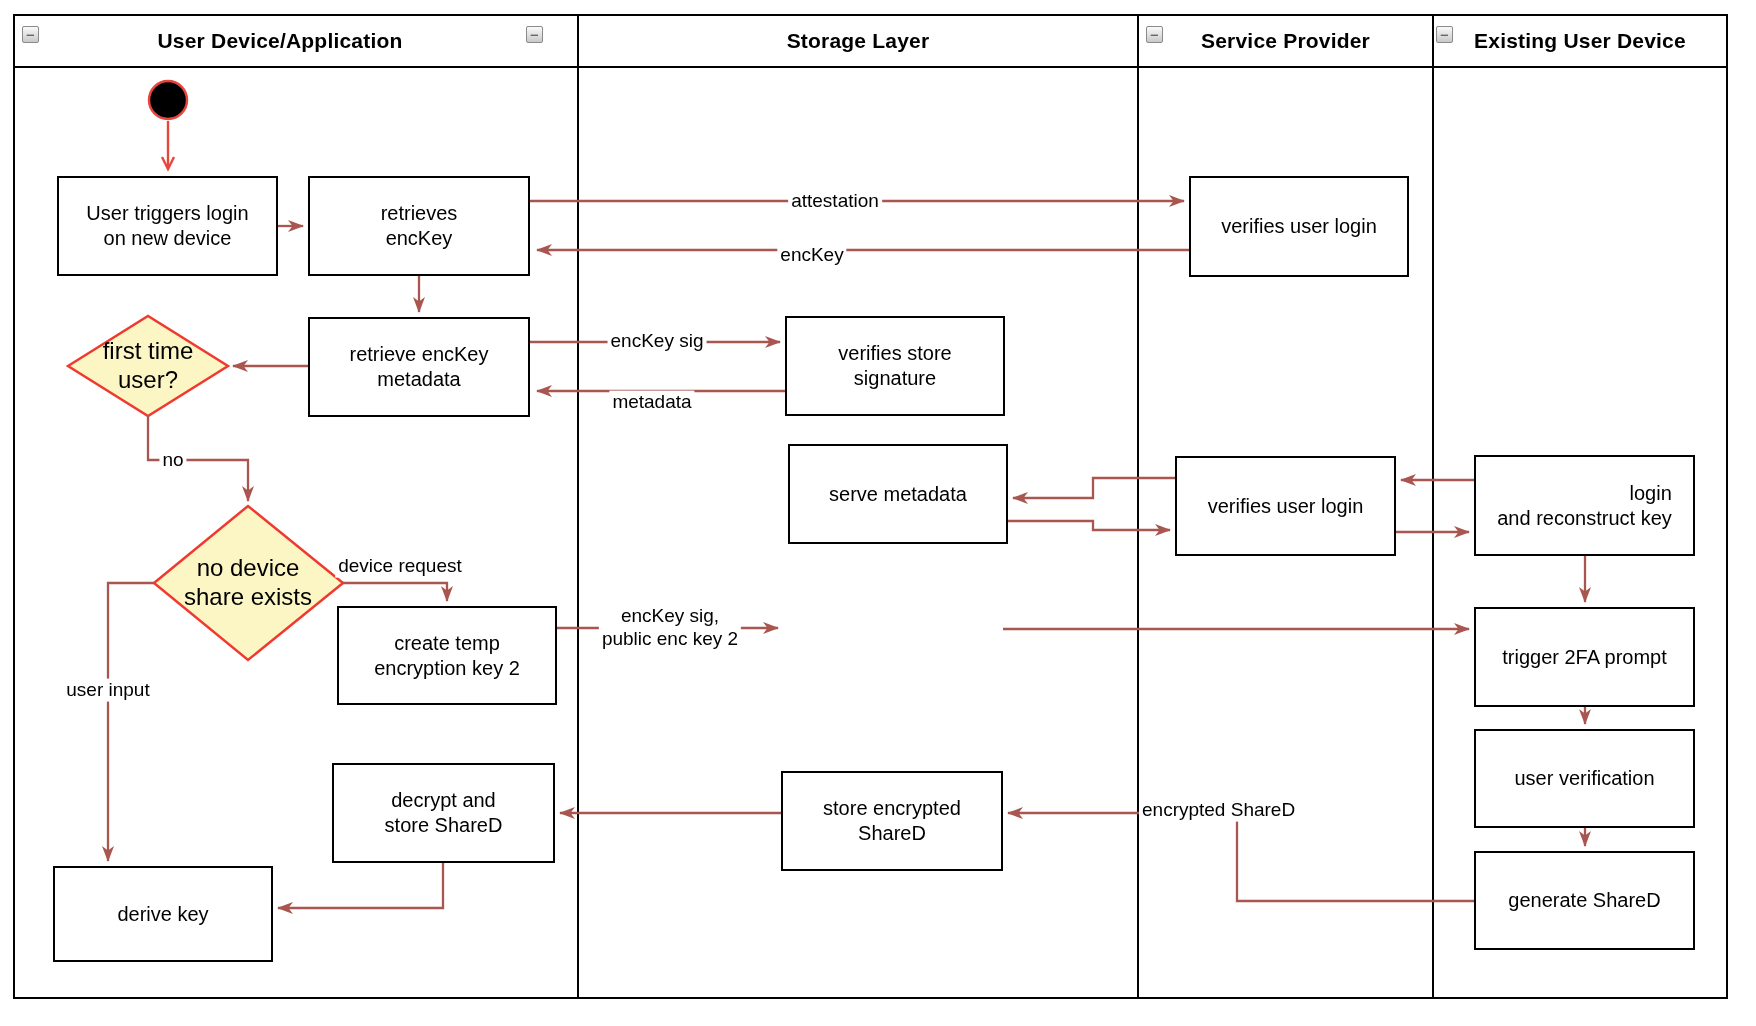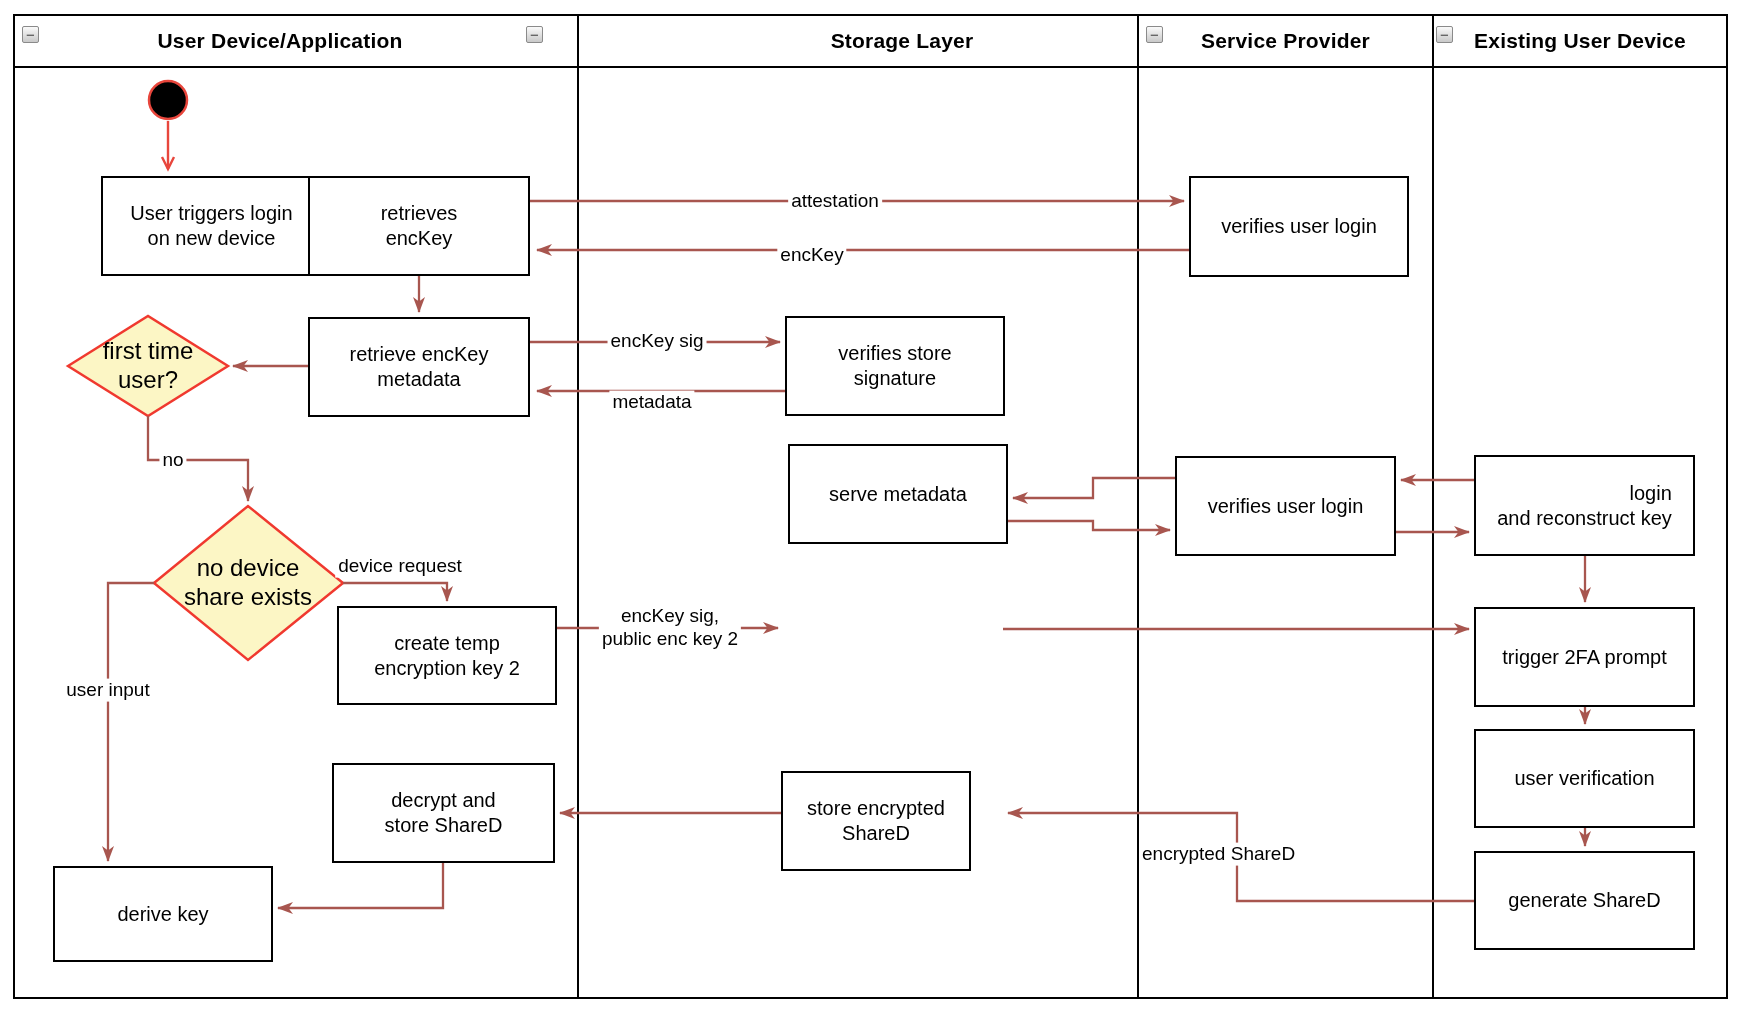--- a/index.html
+++ b/index.html
@@ -11,21 +11,21 @@
   .collapse-btn{position:absolute;width:17px;height:17px;border:1px solid #8a8a8a;border-radius:2px;
                 background:linear-gradient(#fafafa,#c9c9c9);color:#444;font-size:15px;line-height:15px;
                 text-align:center;box-sizing:border-box;cursor:pointer;}
   .node{position:absolute;box-sizing:border-box;border:2.5px solid #000;background:#fff;
         display:flex;align-items:center;justify-content:center;text-align:center;
         font-size:20px;line-height:1.25;white-space:pre-line;}
   .dec-label{position:absolute;transform:translate(-50%,-50%);text-align:center;font-size:24px;
              line-height:1.2;white-space:pre-line;}
   .edge-label{position:absolute;transform:translate(-50%,-50%);background:#fff;padding:0 3px;
               font-size:19px;line-height:1.2;text-align:center;white-space:pre-line;}
-  .edge-label.left-anchor{transform:translate(0,-50%);text-align:left;margin-top:44px;}
+  .edge-label.left-anchor{transform:translate(0,-50%);text-align:left;}
 </style>
 </head>
 <body>
 
 <div id="stage">
 
   <svg id="wires" viewBox="0 0 1756 1026">
     <defs>
       <marker id="mClassic" markerUnits="userSpaceOnUse" markerWidth="18" markerHeight="14" refX="16" refY="7" orient="auto">
         <path d="M1,1 L17,7 L1,13 L5.5,7 Z" fill="#A8564F"></path>
@@ -75,44 +75,44 @@
       <path d="M443,863 L443,908 L278,908"></path>
     </g>
   </svg>
 
   <div class="collapse-btn" style="left:22px;top:26px;">−</div>
   <div class="collapse-btn" style="left:526px;top:26px;">−</div>
   <div class="collapse-btn" style="left:1146px;top:26px;">−</div>
   <div class="collapse-btn" style="left:1436px;top:26px;">−</div>
 
   <div class="lane-title" style="left:14px;width:532px;">User Device/Application</div>
-  <div class="lane-title" style="left:578px;width:560px;margin-left:44px;">Storage Layer</div>
+  <div class="lane-title" style="left:578px;width:560px;">Storage Layer</div>
   <div class="lane-title" style="left:1433px;width:294px;">Existing User Device</div>
   <div class="lane-title" style="left:1138px;width:295px;">Service Provider</div>
 
-  <div class="node" style="left:57px;top:176px;width:221px;height:100px;margin-left:44px;">User triggers login
+  <div class="node" style="left:57px;top:176px;width:221px;height:100px;">User triggers login
 on new device</div>
   <div class="node" style="left:308px;top:176px;width:222px;height:100px;">retrieves
 encKey</div>
   <div class="node" style="left:1189px;top:176px;width:220px;height:101px;">verifies user login</div>
   <div class="node" style="left:308px;top:317px;width:222px;height:100px;">retrieve encKey
 metadata</div>
   <div class="node" style="left:785px;top:316px;width:220px;height:100px;">verifies store
 signature</div>
   <div class="node" style="left:788px;top:444px;width:220px;height:100px;">serve metadata</div>
   <div class="node" style="left:1175px;top:456px;width:221px;height:100px;">verifies user login</div>
   <div class="node" style="left:1474px;top:455px;width:221px;height:101px;text-align:right;">login
 and reconstruct key</div>
   <div class="node" style="left:337px;top:606px;width:220px;height:99px;">create temp
 encryption key 2</div>
   <div class="node" style="left:1474px;top:607px;width:221px;height:100px;">trigger 2FA prompt</div>
   <div class="node" style="left:1474px;top:729px;width:221px;height:99px;">user verification</div>
   <div class="node" style="left:332px;top:763px;width:223px;height:100px;">decrypt and
 store ShareD</div>
-  <div class="node" style="left:781px;top:771px;width:190px;height:100px;">store encrypted
+  <div class="node" style="left:781px;top:771px;width:222px;height:100px;">store encrypted
 ShareD</div>
   <div class="node" style="left:1474px;top:851px;width:221px;height:99px;">generate ShareD</div>
   <div class="node" style="left:53px;top:866px;width:220px;height:96px;">derive key</div>
 
   <div class="dec-label" style="left:148px;top:366px;">first time
 user?</div>
   <div class="dec-label" style="left:248px;top:583px;">no device
 share exists</div>
 
   <div class="edge-label" style="left:835px;top:201px;">attestation</div>

